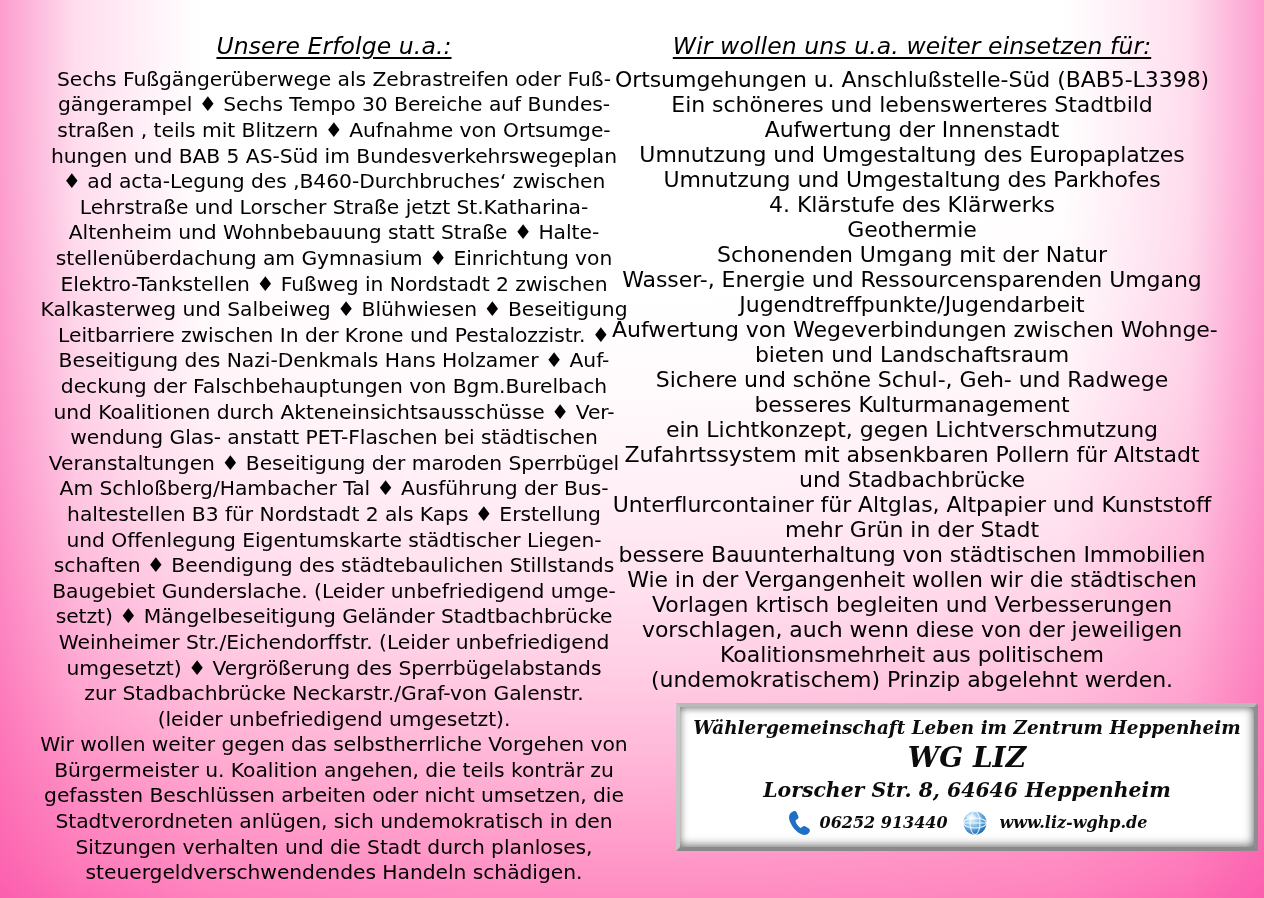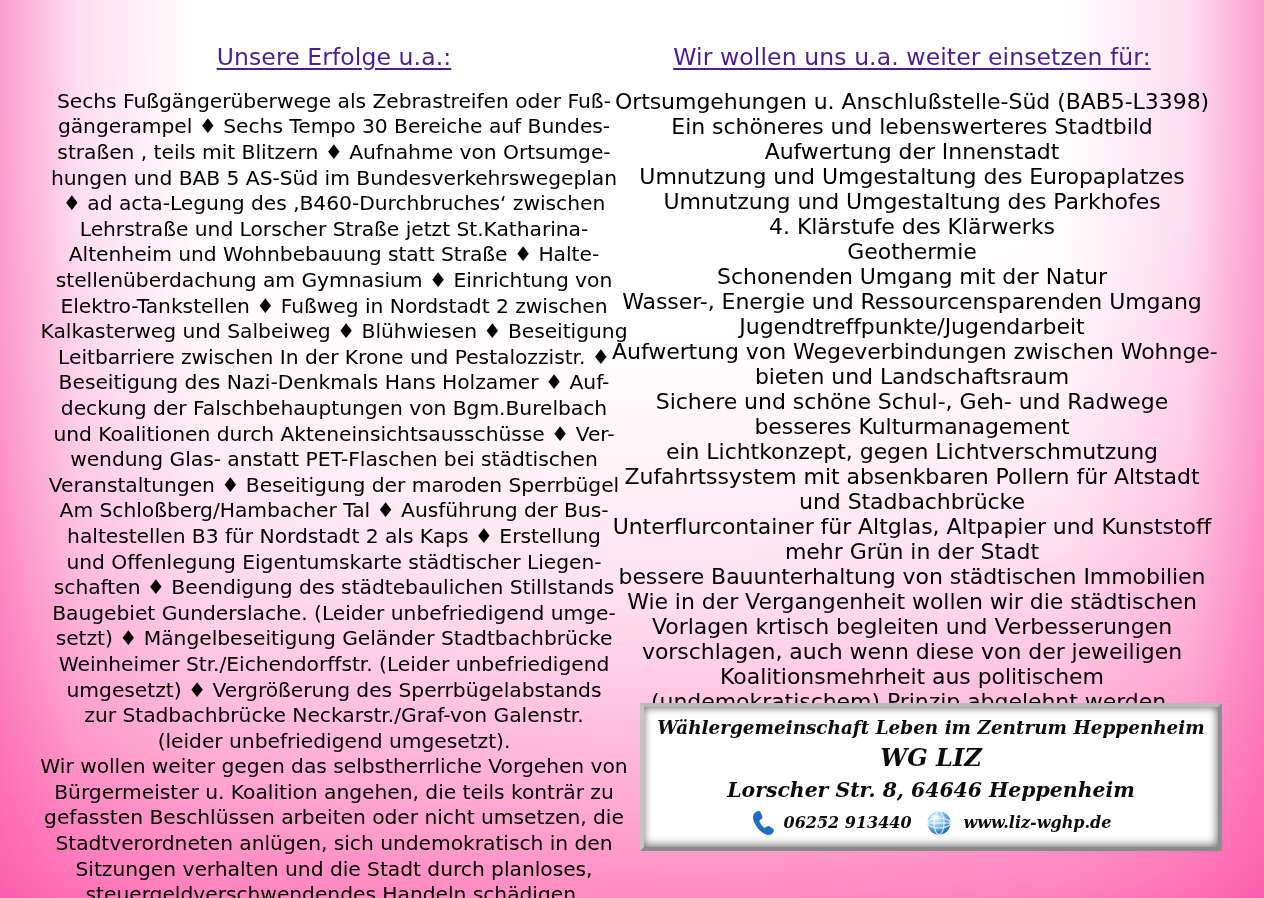--- a/index.html
+++ b/index.html
@@ -69,48 +69,49 @@
     box-sizing: border-box;
   }
 
   .col-left  { left: 34px;  width: 600px; }
   .col-right { left: 612px; width: 600px; }
 
   .section-heading {
     text-align: center;
     font-size: 23.5px;
     line-height: 1.1;
-    color: #4c1d95;
+    color: #000000;
     text-decoration: underline;
     text-underline-offset: 3px;
-    margin: 12px;
+    margin: 1px;
     padding: 33px 0 6px 0;
     font-weight: 400;
     letter-spacing: 0.1px;
+    font-style: italic;
   }
 
   .body-block {
     text-align: center;
     color: #000000;
     font-size: 20.3px;
     line-height: 25.6px;
     margin: 0;
     letter-spacing: -0.05px;
   }
 
   .body-block .ln { display: block; white-space: nowrap; }
 
   .col-right .body-block { font-size: 22px; line-height: 25.0px; }
 
   .gap-block { }
 
   
   #contact-card {
     position: absolute;
-    left: 640px;
+    left: 676px;
     top: 703px;
     width: 582px;
     height: 148px;
     box-sizing: border-box;
     background: #ffffff;
     border-top: 4px solid #b9b9b9;
     border-left: 4px solid #c6c6c6;
     border-right: 4px solid #8e8e8e;
     border-bottom: 4px solid #8a8a8a;
     box-shadow:
@@ -127,21 +128,21 @@
 
   .contact-line {
     font-family: "DejaVu Serif", serif;
     font-style: italic;
     font-weight: bold;
     color: #0c0c0c;
     text-align: center;
     white-space: nowrap;
   }
   #contact-org   { font-size: 20.4px; line-height: 30px; }
-  #contact-short { font-size: 24px; line-height: 30px; text-align: center; }
+  #contact-short { font-size: 28px; line-height: 30px; text-align: center; }
   #contact-addr  { font-size: 20.4px; line-height: 34px; }
 
   #contact-row {
     display: flex;
     align-items: center;
     justify-content: space-between;
     gap: 10px;
     line-height: 32px;
   }
   #contact-row .contact-line { line-height: 32px; }

